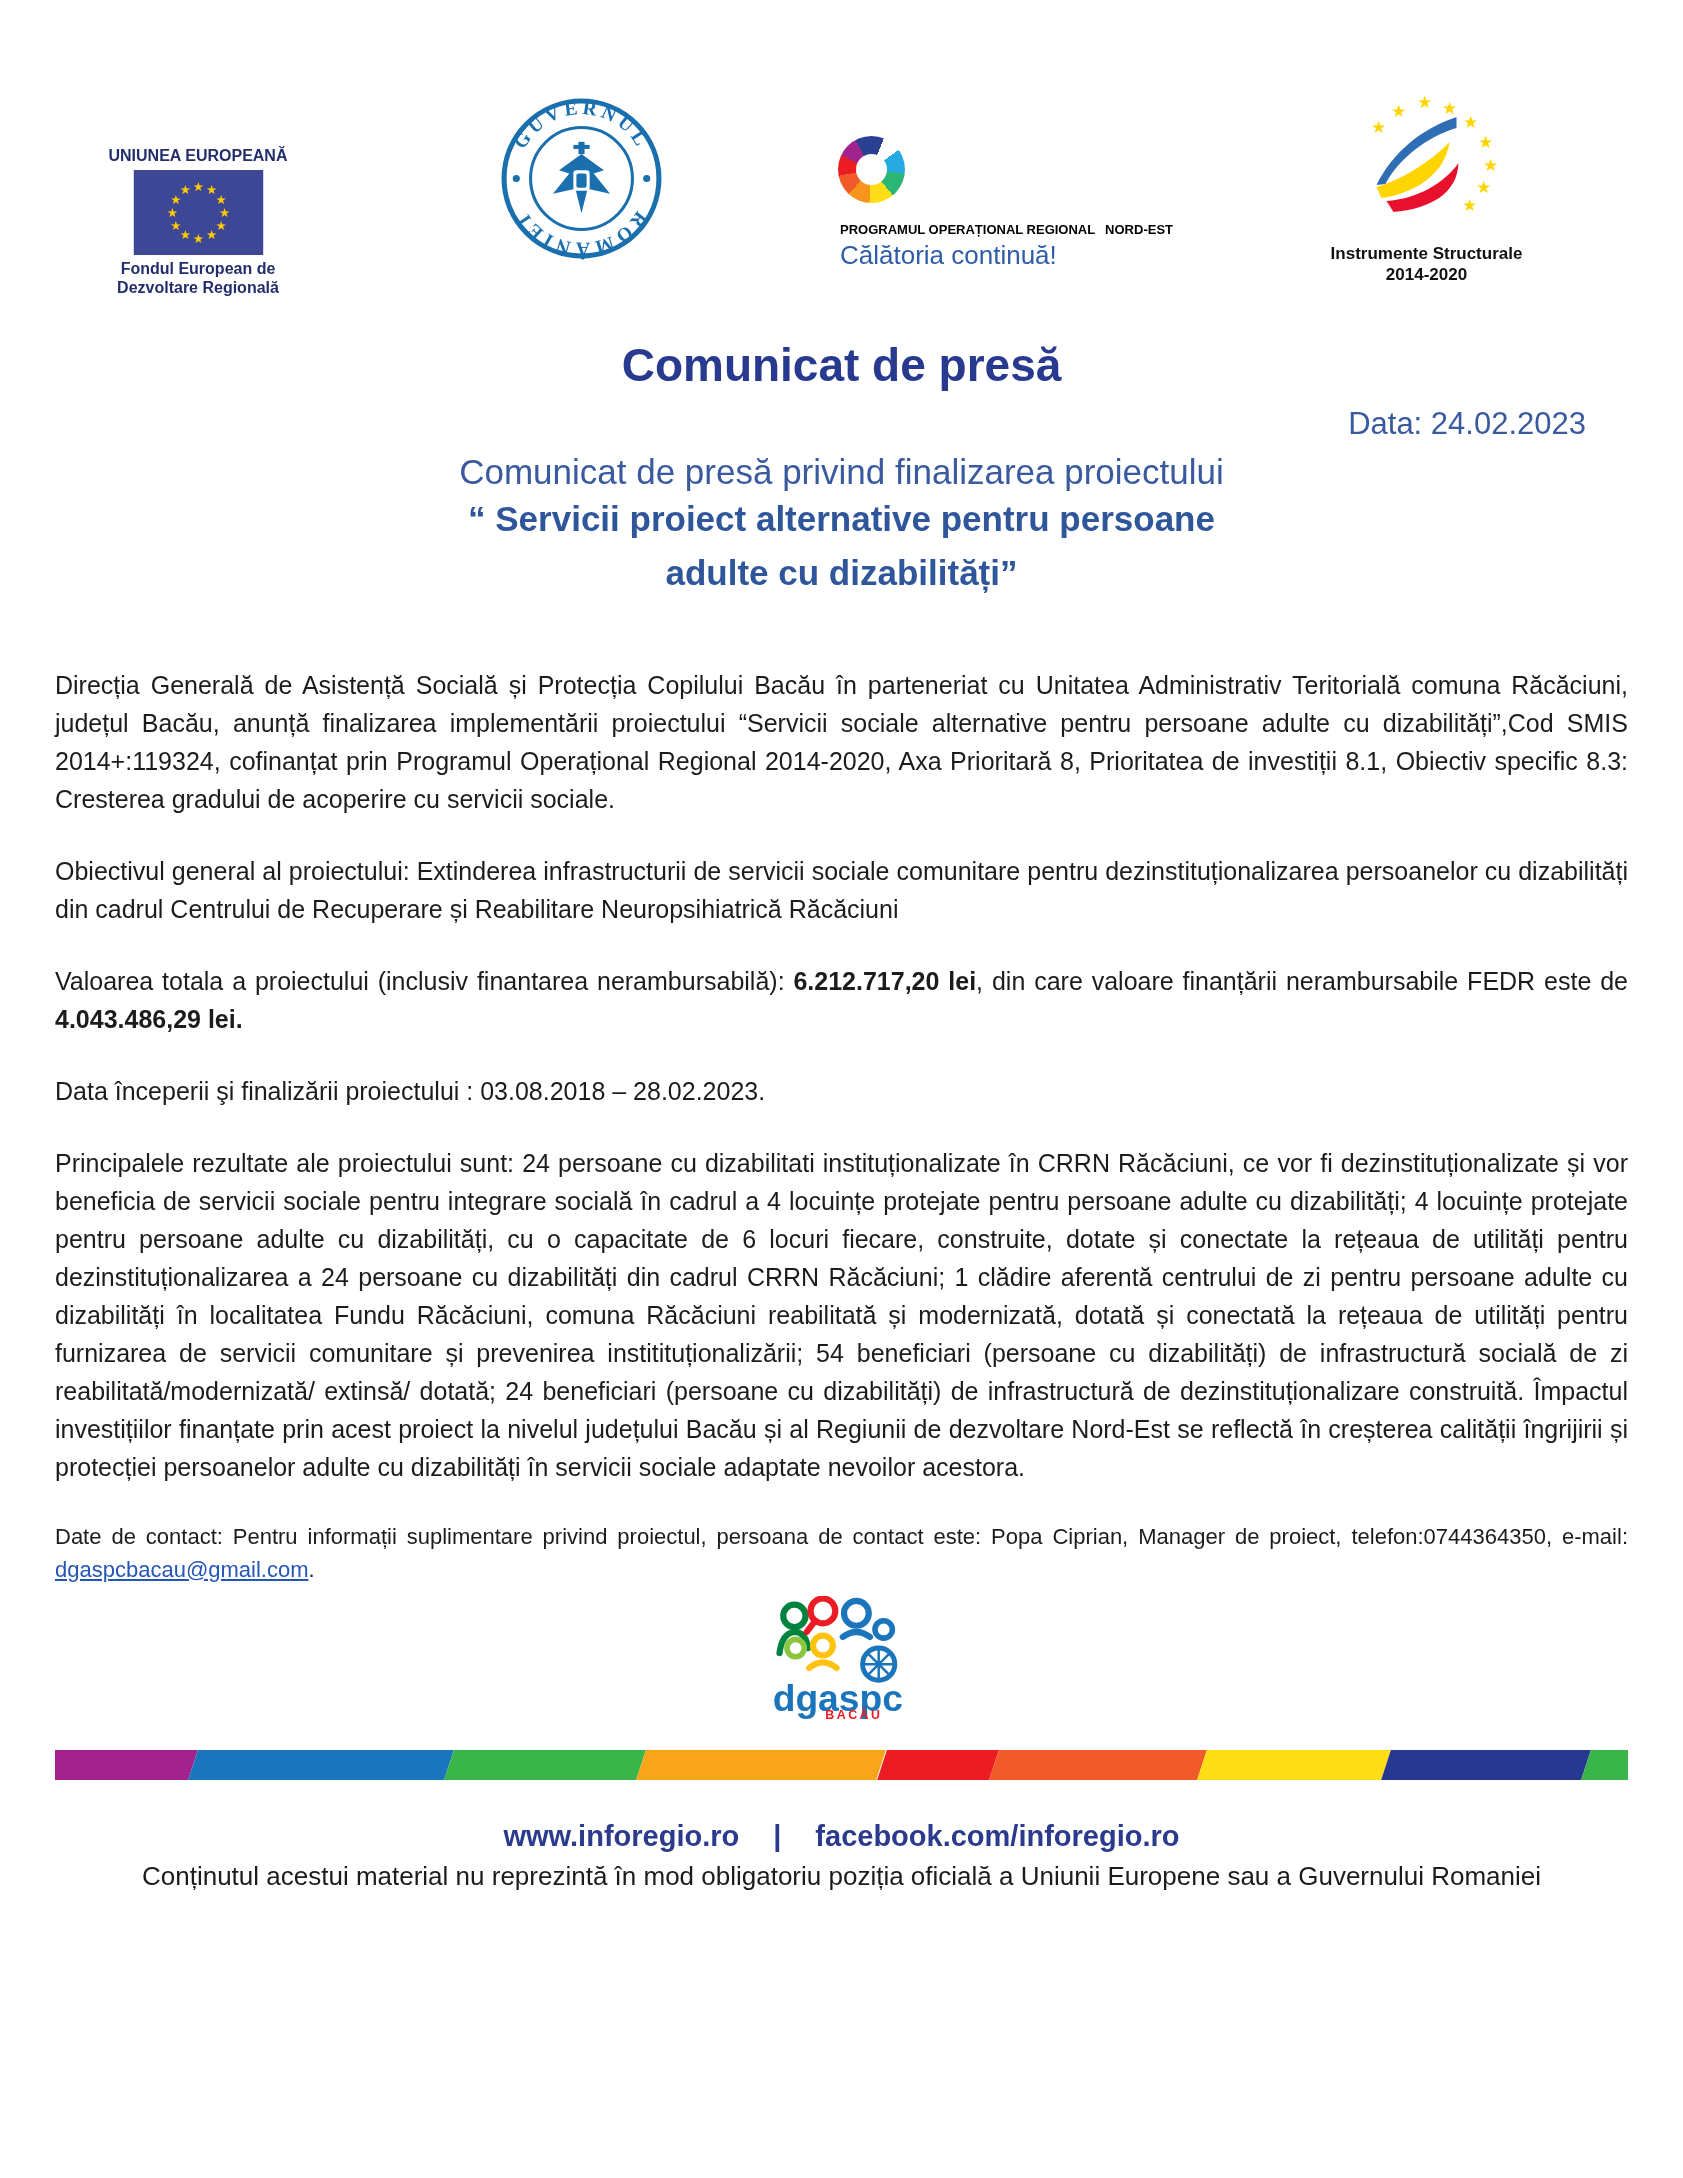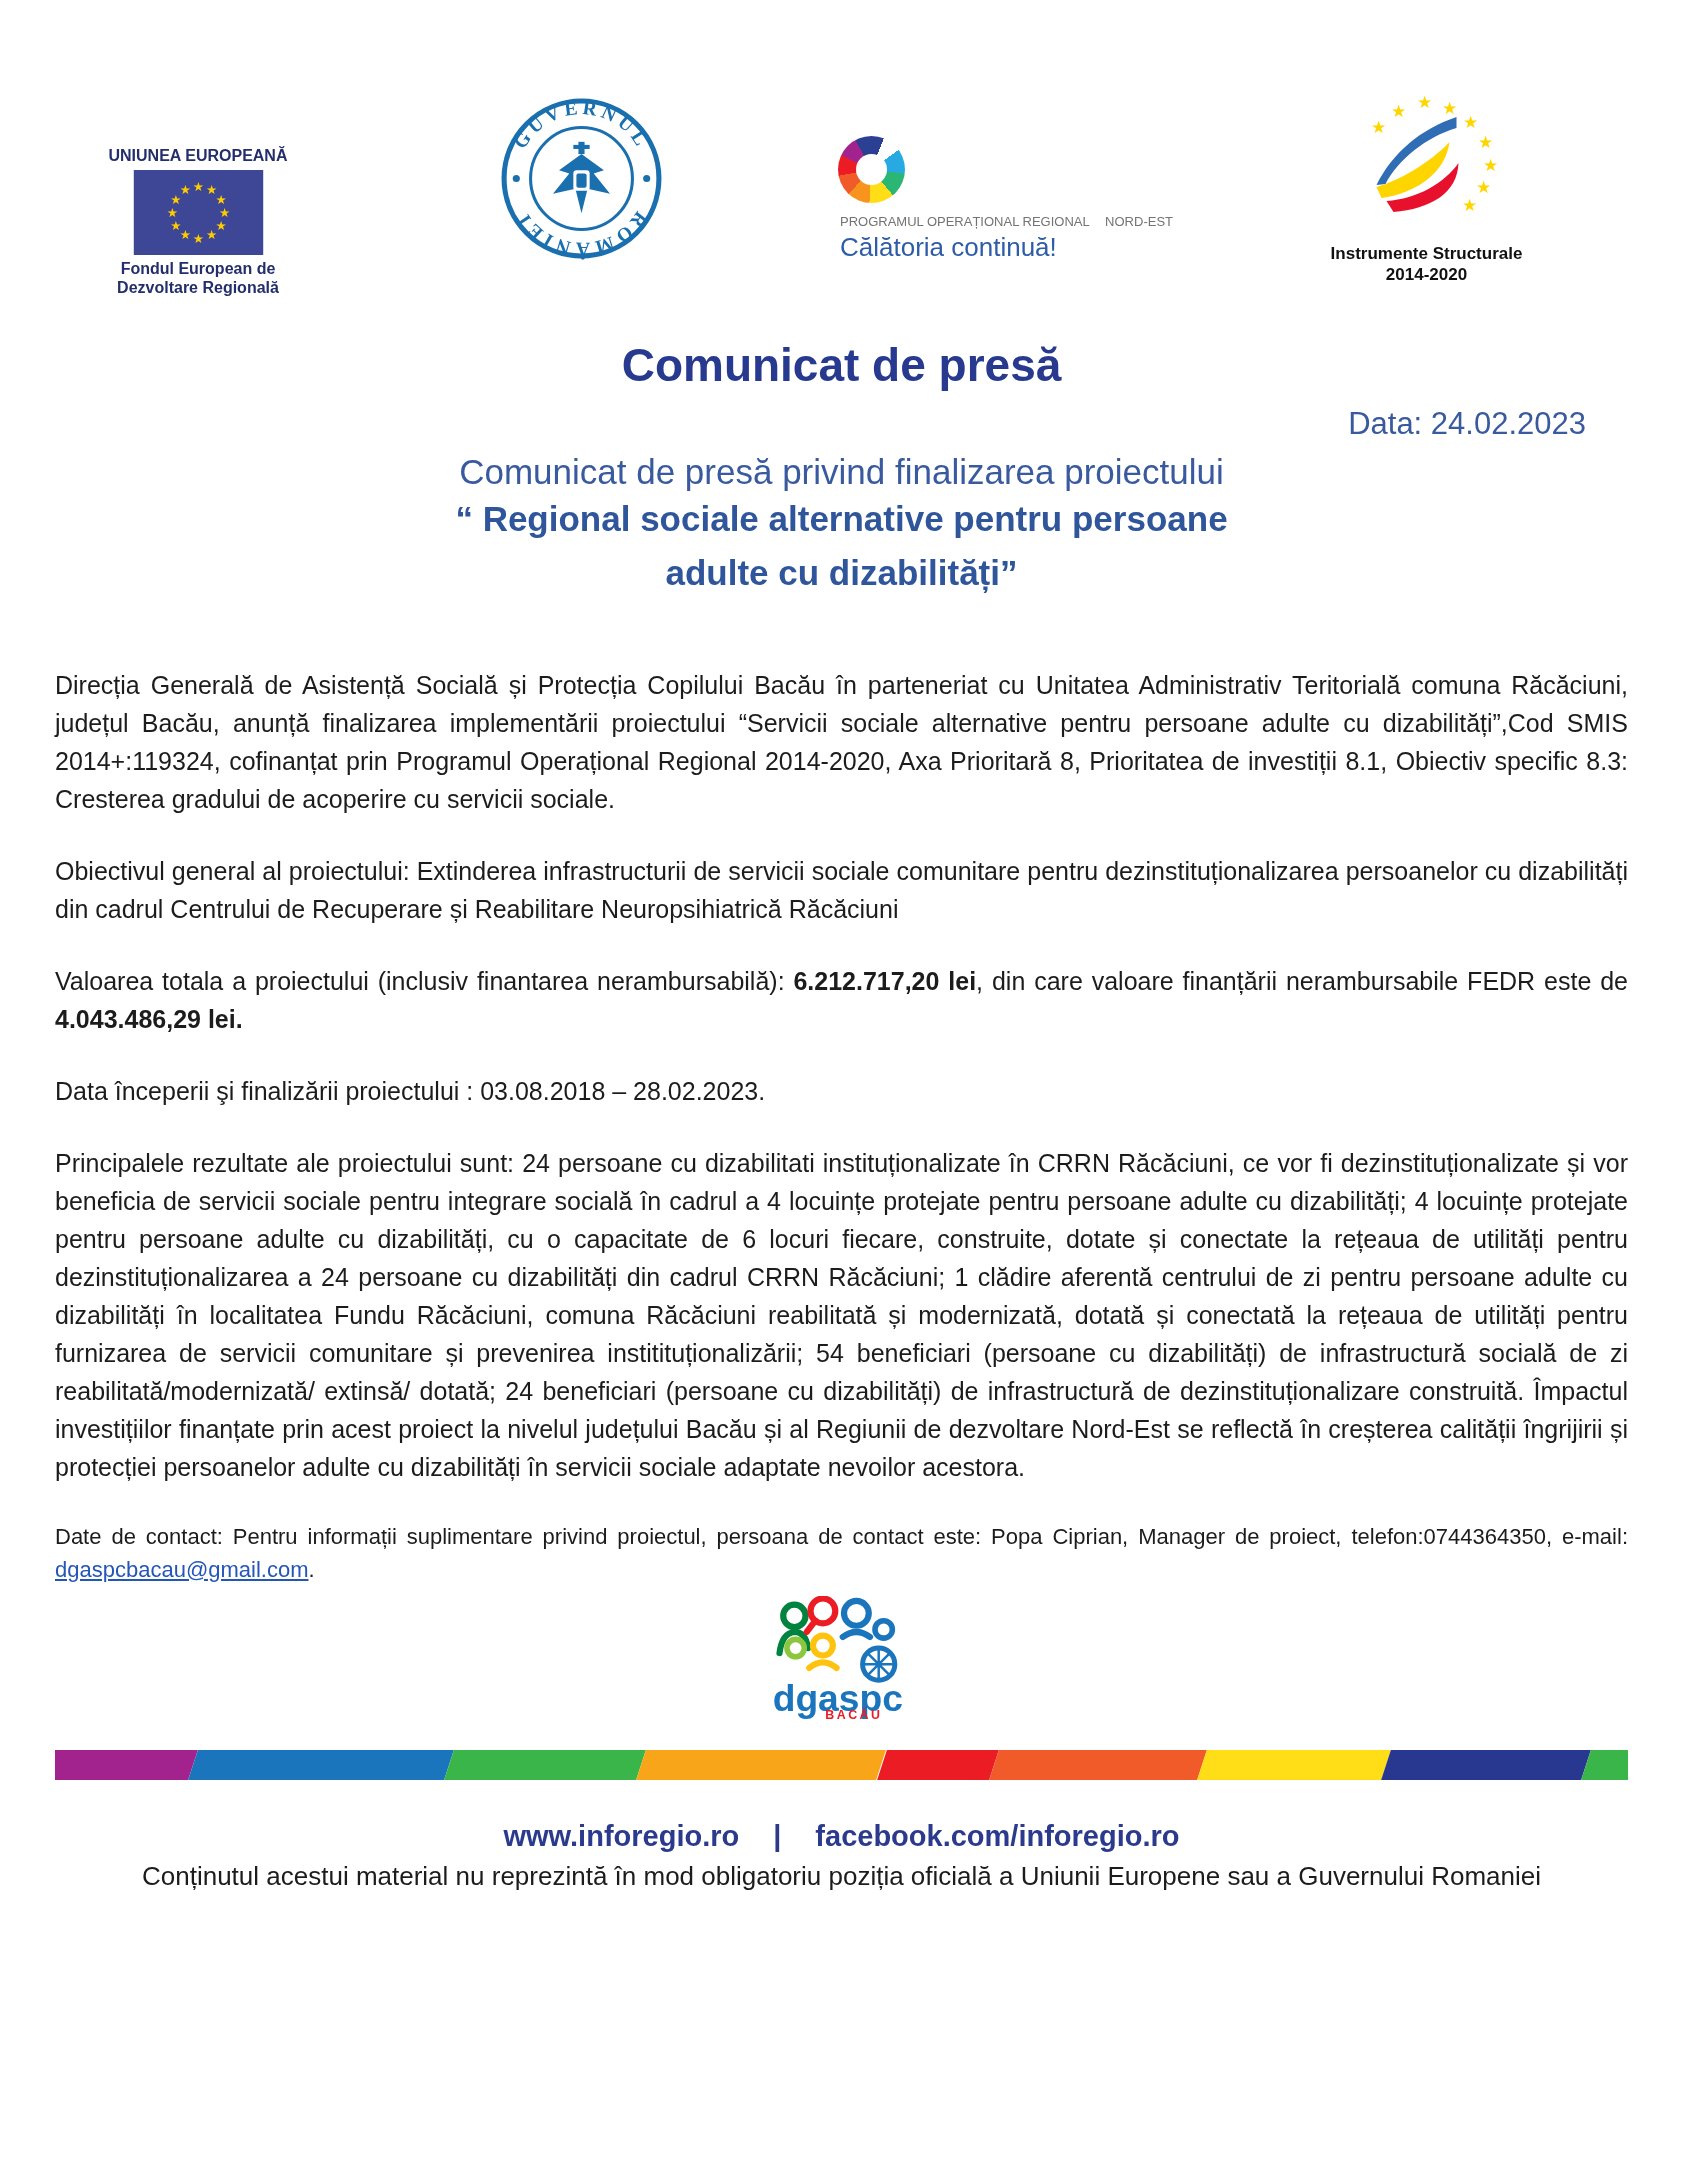--- a/index.html
+++ b/index.html
@@ -23,21 +23,21 @@
   .gov-logo{position:absolute;left:500px;top:97px;width:163px;height:163px;}
 
   .regio-logo{position:absolute;left:840px;top:117px;width:333px;}
   .regio-word{font-size:103px;line-height:0.92;font-weight:bold;color:#2B3F93;letter-spacing:-4px;white-space:nowrap;}
   .regio-o{position:relative;display:inline-block;width:67px;height:67px;border-radius:50%;vertical-align:-4px;margin-left:-2px;
     background:conic-gradient(from 0deg,
       #2B3F93 0 6%, #ffffff 6% 15%, #27AAE1 15% 27%, #2BB673 27% 39%,
       #FFDE17 39% 51%, #F7941D 51% 62%, #F15A29 62% 72%, #EC1C24 72% 82%,
       #A3238E 82% 92%, #2B3F93 92% 100%);}
   .regio-o::after{content:"";position:absolute;inset:18px;background:#fff;border-radius:50%;}
-  .regio-sub{display:flex;justify-content:space-between;align-items:baseline;font-size:13px;font-weight:normal;color:#737373;margin-top:2px;}
+  .regio-sub{display:flex;justify-content:space-between;align-items:baseline;font-size:13px;font-weight:bold;color:#000000;margin-top:10px;}
   .regio-tagline{text-align:left;font-size:26px;color:#2E5CA8;margin-top:3px;}
 
   .is-logo{position:absolute;left:1325px;top:87px;width:203px;text-align:center;}
   .is-caption{font-size:17px;font-weight:bold;color:#111;line-height:1.25;margin-top:2px;}
 
   
   .content{padding:338px 55px 0;}
   .title{margin:0;text-align:center;font-size:46px;font-weight:bold;color:#283A8F;}
   .date-line{text-align:right;font-size:31px;color:#3A5A9F;margin-top:14px;padding-right:42px;}
   .sub1{text-align:center;font-size:35px;color:#3A5A9F;margin-top:10px;}
@@ -146,21 +146,21 @@
         <div>2014-2020</div>
       </div>
     </div>
   </div>
 
   <div class="content">
 
     <h1 class="title">Comunicat de presă</h1>
     <div class="date-line">Data: 24.02.2023</div>
     <div class="sub1">Comunicat de presă privind finalizarea proiectului</div>
-    <div class="sub2">“ Regional sociale alternative pentru persoane</div>
+    <div class="sub2">“ Servicii proiect alternative pentru persoane</div>
     <div class="sub3">adulte cu dizabilități”</div>
 
     <div class="body-text">
       <p>Direcția Generală de Asistență Socială și Protecția Copilului Bacău în parteneriat cu Unitatea Administrativ Teritorială comuna Răcăciuni, județul Bacău, anunță finalizarea implementării proiectului “Servicii sociale alternative pentru persoane adulte cu dizabilități”,Cod SMIS 2014+:119324, cofinanțat prin Programul Operațional Regional 2014-2020, Axa Prioritară 8, Prioritatea de investiții 8.1, Obiectiv specific 8.3: Cresterea gradului de acoperire cu servicii sociale.</p>
       <p>Obiectivul general al proiectului: Extinderea infrastructurii de servicii sociale comunitare pentru dezinstituționalizarea persoanelor cu dizabilități din cadrul Centrului de Recuperare și Reabilitare Neuropsihiatrică Răcăciuni</p>
       <p><span>Valoarea totala a proiectului (inclusiv finantarea nerambursabilă): </span><span class="bold">6.212.717,20 lei</span><span>, din care valoare finanțării nerambursabile FEDR este de </span><span class="bold">4.043.486,29 lei.</span></p>
       <p>Data începerii şi finalizării proiectului : 03.08.2018 – 28.02.2023.</p>
       <p>Principalele rezultate ale proiectului sunt: 24 persoane cu dizabilitati instituționalizate în CRRN Răcăciuni, ce vor fi dezinstituționalizate și vor beneficia de servicii sociale pentru integrare socială în cadrul a 4 locuințe protejate pentru persoane adulte cu dizabilități; 4 locuințe protejate pentru persoane adulte cu dizabilități, cu o capacitate de 6 locuri fiecare, construite, dotate și conectate la rețeaua de utilități pentru dezinstituționalizarea a 24 persoane cu dizabilități din cadrul CRRN Răcăciuni; 1 clădire aferentă centrului de zi pentru persoane adulte cu dizabilități în localitatea Fundu Răcăciuni, comuna Răcăciuni reabilitată și modernizată, dotată și conectată la rețeaua de utilități pentru furnizarea de servicii comunitare și prevenirea institituționalizării; 54 beneficiari (persoane cu dizabilități) de infrastructură socială de zi reabilitată/modernizată/ extinsă/ dotată; 24 beneficiari (persoane cu dizabilități) de infrastructură de dezinstituționalizare construită. Împactul investițiilor finanțate prin acest proiect la nivelul județului Bacău și al Regiunii de dezvoltare Nord-Est se reflectă în creșterea calității îngrijirii și protecției persoanelor adulte cu dizabilități în servicii sociale adaptate nevoilor acestora.</p>
       <p class="contact"><span>Date de contact: Pentru informații suplimentare privind proiectul, persoana de contact este: Popa Ciprian, Manager de proiect, telefon:0744364350, e-mail: </span><a class="email">dgaspcbacau@gmail.com</a><span>.</span></p>
     </div>

